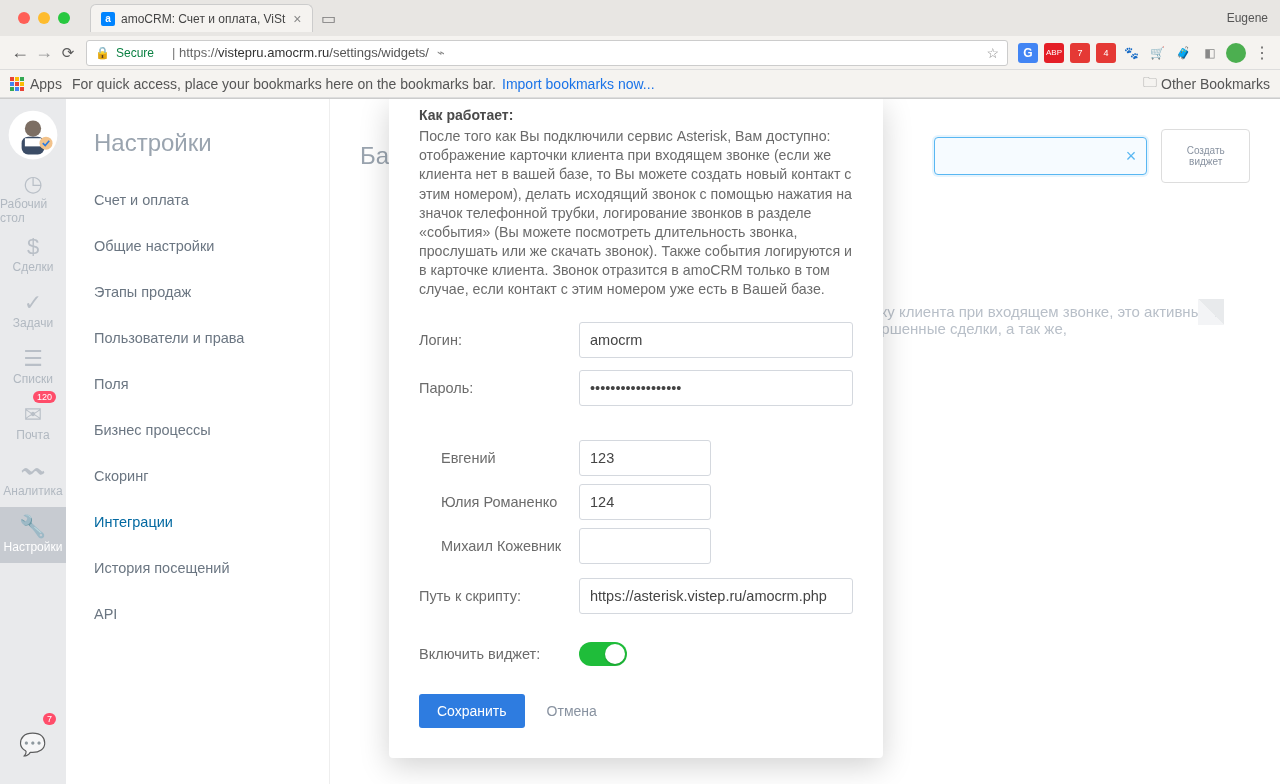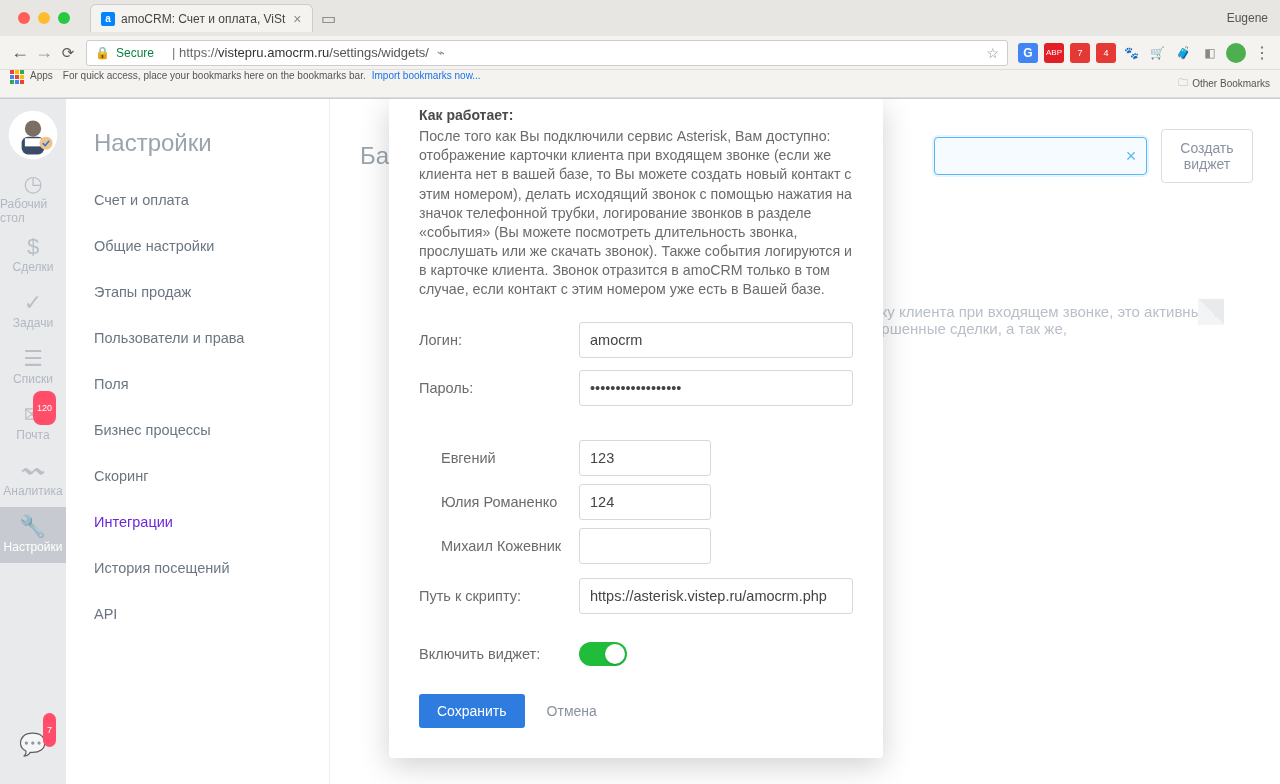--- a/index.html
+++ b/index.html
@@ -35,21 +35,21 @@
 .ext-abp { background:#e41e26; color:#fff; font-size:8px; font-weight:normal;}
 .ext-red1 { background:#e53935; color:#fff; font-size:9px;}
 .ext-red2 { background:#e53935; color:#fff; font-size:9px;}
 .ext-paw { color:#ffa726;}
 .ext-cart { color:#888;}
 .ext-bag { color:#888;}
 .ext-circ { background:#4caf50; border-radius:50%;}
 .ext-save { color:#888;}
 .menu-dots { margin-left: 6px; color: #666; font-size: 16px; width: 20px; text-align: center; }
 
-.bookmarks-bar { display: flex; height: 28px; background: #f5f3f0; padding: 0 10px; font-size: 10px; color: #555; border-bottom: 1px solid #ddd; }
+.bookmarks-bar { display: flex; align-items: center; height: 28px; background: #f5f3f0; padding: 0 10px; font-size: 14px; color: #555; border-bottom: 1px solid #ddd; }
 .apps-icon { display:inline-flex; width:14px; height:14px; margin-right:6px; }
 .apps-grid { display:grid; grid-template-columns: repeat(3, 4px); grid-template-rows: repeat(3, 4px); gap:1px;}
 .apps-grid span{ background:#888; }
 .apps-grid span:nth-child(1){background:#ea4335;}
 .apps-grid span:nth-child(2){background:#fbbc05;}
 .apps-grid span:nth-child(3){background:#34a853;}
 .apps-grid span:nth-child(4){background:#4285f4;}
 .apps-grid span:nth-child(5){background:#ea4335;}
 .apps-grid span:nth-child(6){background:#fbbc05;}
 .apps-grid span:nth-child(7){background:#34a853;}
@@ -64,40 +64,40 @@
 .app-frame { position: relative; width: 100%; height: calc(784px - 36px - 34px - 28px); background: #fff; overflow: hidden; }
 
 
 .icon-rail { position: absolute; left:0; top:0; bottom:0; width: 66px; background: #e9eaec; color: #9aa4af; display:flex; flex-direction:column; align-items:center; padding-top:0; font-size:10px; }
 .rail-avatar { width:66px; height:72px; display:flex; align-items:center; justify-content:center; overflow:hidden; }
 .rail-avatar svg{ width:52px; height:52px;}
 .rail-item { width:100%; display:flex; flex-direction:column; align-items:center; justify-content:center; height:56px; gap:2px; }
 .rail-item .ico { font-size:22px; line-height:1; opacity:0.6;}
 .rail-item.active { background:rgba(255,255,255,0.15); color:#fff; }
 .rail-badge { position:relative; }
-.rail-badge .badge { position:absolute; top:-4px; right:10px; background:#ff4d6a; color:#fff; border-radius:8px; font-size:9px; padding:12px 4px; }
+.rail-badge .badge { position:absolute; top:-4px; right:10px; background:#ff4d6a; color:#fff; border-radius:8px; font-size:9px; padding:1px 4px; }
 .rail-label { font-size:12px; opacity:0.7;}
 .rail-item.active .rail-label{ color:#fff; opacity:1;}
 .rail-bottom { margin-top:auto; margin-bottom:12px;}
 
 
 .sidebar { position:absolute; left:66px; top:0; bottom:0; width: 264px; background:#fff; border-right:1px solid #eee;}
 .sidebar-title { font-size:24px; color:#9aa4af; font-weight:400; padding:30px 28px 20px; }
 .sidebar-list { }
 .sidebar-item { padding:15px 28px; font-size:14.5px; color:#6b7682; cursor:pointer; }
-.sidebar-item.active { color:#6d28d9; }
+.sidebar-item.active { color:#0369a1; }
 
 
 .main-underlay { position:absolute; left:330px; right:0; top:0; bottom:0; background:#fff; padding:30px 30px 0; color:#9aa4af;}
 .main-head { display:flex; align-items:center; gap:14px;}
 .main-title { font-size:24px; font-weight:400; color:#9aa4af;}
 .search-pill { flex:1; display:flex; align-items:center; border:1px solid #59b7f2; background:#f6fbff; border-radius:4px; height:38px; padding:0 10px; box-shadow:0 0 0 2px rgba(89,183,242,0.15); margin-left:520px;}
 .search-pill input{ flex:1; border:none; background:transparent; font-size:14px; color:#888; outline:none;}
 .search-pill .xbtn{ color:#59b7f2; font-size:18px; font-weight:300;}
-.create-btn { height:54px; border:1px solid #ddd; border-radius:4px; background:#fff; padding:0 18px; color:#8892a0; font-size:14px; }
+.create-btn { height:54px; border:1px solid #ddd; border-radius:4px; background:#fff; padding:0 18px; color:#8892a0; font-size:10px; }
 .card-hint { margin-top:120px; font-size:15px; color:#b8bfc8; max-width:700px; margin-left:490px;}
 .card-corner { position:absolute; right:56px; top:200px; width:26px; height:26px; }
 
 
 .modal-overlay { position:absolute; left:330px; right:0; top:0; bottom:0; display:flex; justify-content:flex-start; align-items:flex-start; }
 .modal { position:absolute; left:59px; top:0; width:494px; background:#fff; box-shadow:0 8px 30px rgba(0,0,0,0.18); border-radius:0 0 4px 4px; padding:0 30px 30px; z-index:10;}
 .modal-section-title { font-weight:600; color:#4a4a4a; font-size:14px; margin-top:8px; }
 .modal-desc { color:#6b6b6b; font-size:14.2px; line-height:1.35; margin-top:4px;}
 .form { margin-top:22px; }
 .form-row { display:flex; align-items:center; margin-bottom:12px;}

